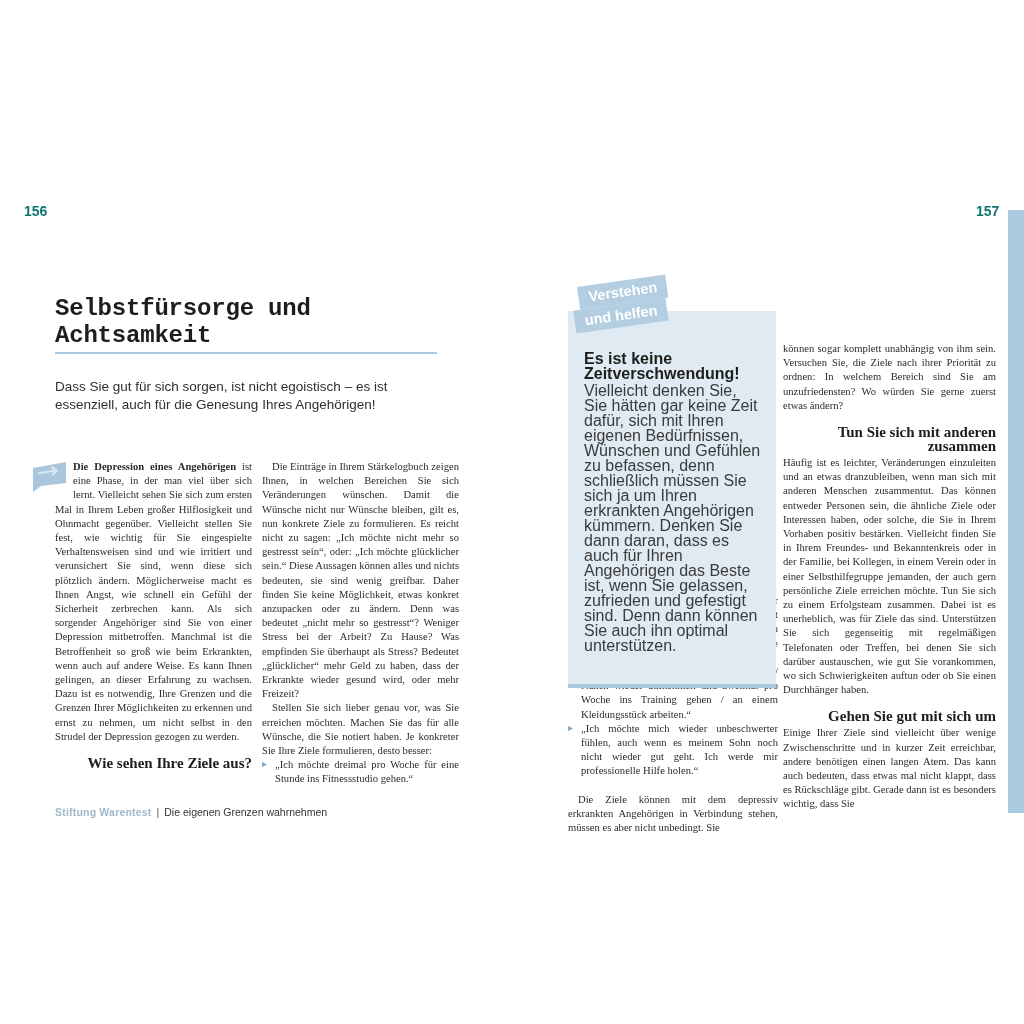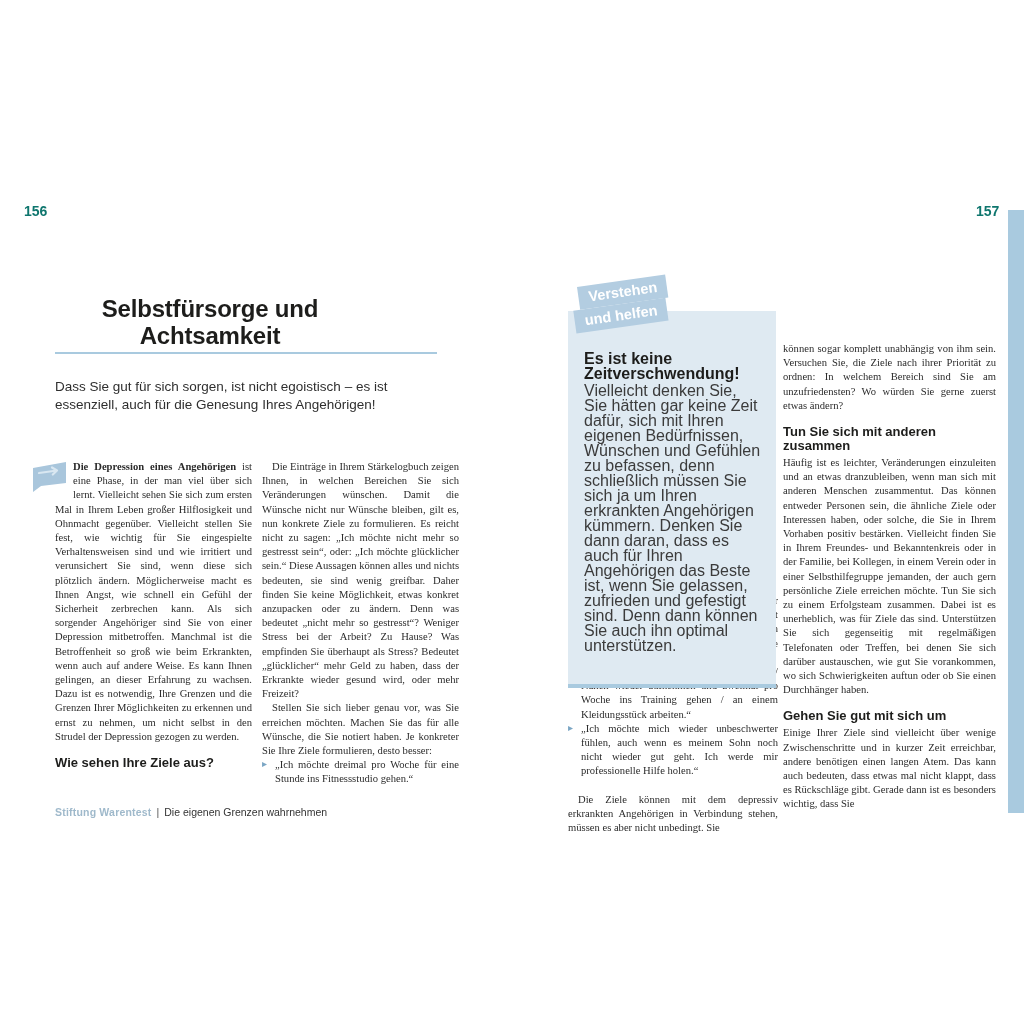--- a/index.html
+++ b/index.html
@@ -22,37 +22,37 @@
   }
   .pagenum.left{left:24px;}
   .pagenum.right{left:976px;}
 
   
   .edge-bar{position:absolute;left:1008px;top:210px;width:16px;height:603px;background:var(--accent-blue);}
 
   
   .lp-title{
     position:absolute;left:55px;top:295px;width:310px;
-    font-family:Liberation Sans, sans-serif;font-weight:bold;font-size:24px;
-    line-height:27px;color:#1d1d1b;letter-spacing:-0.2px;text-align:center;
+    font-family:Liberation Mono, monospace;font-weight:bold;font-size:24px;
+    line-height:27px;color:#1d1d1b;letter-spacing:-0.2px;
   }
   .lp-rule{position:absolute;left:55px;top:352px;width:382px;height:2px;background:var(--accent-blue);}
   .lp-subtitle{
     position:absolute;left:55px;top:378px;width:398px;
     font-family:"Liberation Sans",sans-serif;font-size:13.5px;line-height:18px;color:#2f2f2f;
   }
   .lp-cols{position:absolute;left:55px;top:417px;width:404px;display:flex;gap:10px;}
   .bodycol{width:197px;font-size:10.6px;line-height:14.2px;text-align:justify;color:var(--text-dark);margin-top:43px;}
   .bodycol p{margin:0;}
   .bodycol p.indent{text-indent:10px;}
   .bodycol p.space-before{margin-top:14px;}
   .lead-bold{font-weight:bold;}
   .subhead{
-    font-family:Liberation Sans, sans-serif;font-weight:bold;font-size:13px;
-    line-height:14px;color:#1d1d1b;margin:12px 0 3px 0;text-align:left;
+    font-family:Liberation Serif, serif;font-weight:bold;font-size:15px;
+    line-height:14px;color:#1d1d1b;margin:12px 0 3px 0;text-align:right;
   }
   .arrow-badge{
     float:left;width:36px;height:32px;margin:1px 6px 2px -24px;
   }
   .blist{list-style:none;text-align:justify;}
   .blist li{position:relative;padding-left:13px;}
   .blist li::before{
     content:"\25B8";position:absolute;left:0;top:-1px;color:var(--bullet-blue);font-size:10px;
   }
   .lp-footer{

